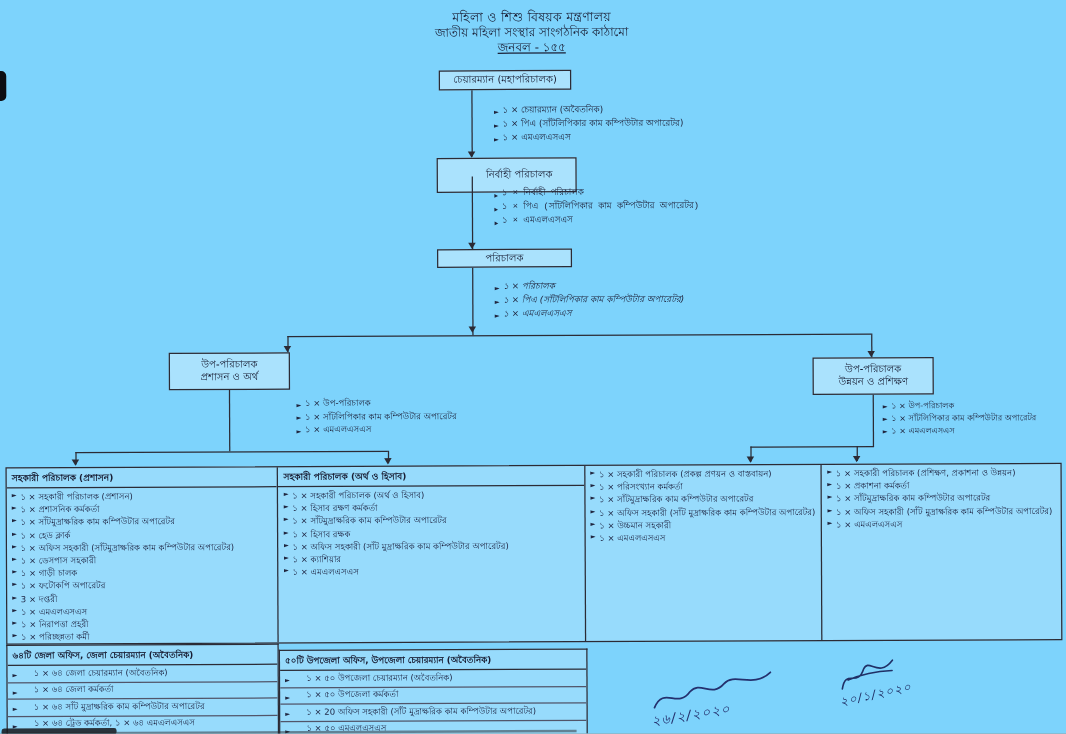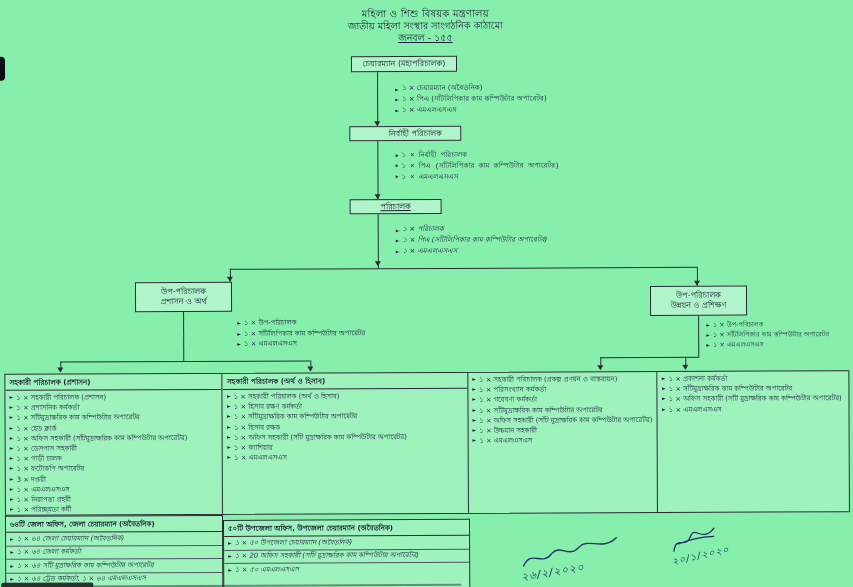--- a/index.html
+++ b/index.html
@@ -1,20 +1,20 @@
 <!DOCTYPE html>
 <html><head>
 <meta charset="utf-8">
 <style>
   * { margin:0; padding:0; box-sizing:border-box; }
   html,body { background:#9a9a97; }
   body { font-family:"DejaVu Sans","Liberation Sans",sans-serif; }
   .page {
     position:relative; width:853px; height:587px; margin:0 auto;
-    background:#86efac; color:#1c2240; overflow:hidden;
+    background:#7dd3fc; color:#1c2240; overflow:hidden;
   }
   .sheet { position:absolute; inset:0; transform:rotate(-0.25deg); transform-origin:50% 50%; }
 
   .title { position:absolute; left:0; width:100%; text-align:center; color:#1b2138; }
   .t1 { top:6px;  font-size:10px; letter-spacing:.2px; }
   .t2 { top:19px; font-size:9.5px; }
   .t3 { top:31px; font-size:9.5px; text-decoration:underline; }
 
   .box {
     position:absolute; border:1px solid #2b2b35; background:rgba(255,255,255,.35);
@@ -23,21 +23,21 @@
   }
   .vline { position:absolute; width:1px; background:#2b2b35; }
   .hline { position:absolute; height:1px; background:#2b2b35; }
   .ah {
     position:absolute; width:0; height:0;
     border-left:3px solid transparent; border-right:3px solid transparent;
     border-top:5px solid #2b2b35;
   }
 
   .list { position:absolute; font-size:7px; line-height:1.55; color:#20263f; }
-  .list .li { display:flex; gap:3px; white-space:nowrap; align-items:center; }
+  .list .li { display:flex; gap:3px; white-space:nowrap; align-items:flex-end; }
   .bullet { font-size:5px; line-height:inherit; transform:translateY(1px); color:#20263f; }
 
   .org-table {
     position:absolute; left:4px; top:372px; width:845px; height:142px;
     display:flex; border:1px solid #2b2b35; background:rgba(255,255,255,.2);
   }
   .col { height:100%; overflow:hidden; border-right:1px solid #2b2b35; }
   .col:last-child { border-right:none; }
   .col-header {
     font-size:7.2px; font-weight:bold; color:#181d33;
@@ -49,22 +49,22 @@
   .sub {
     position:absolute; border:1px solid #2b2b35; border-bottom:none;
     background:rgba(255,255,255,.2); overflow:hidden;
   }
   .sub-header {
     font-size:7px; font-weight:bold; color:#181d33; padding:2px 3px 1px 4px;
     border-bottom:1px solid #2b2b35; white-space:nowrap;
   }
   .sub .rows { font-size:6.8px; line-height:1.4; }
   .sub .rows .li {
-    display:flex; gap:3px; padding:1.5px 2px 1.5px 4px;
-    border-bottom:1px solid #51556a; white-space:nowrap; align-items:flex-start;font-style:italic;
+    display:flex; gap:13px; padding:1.5px 2px 1.5px 4px;
+    border-bottom:1px solid #51556a; white-space:nowrap; align-items:flex-end;
   }
   .sub .rows .li:last-child { border-bottom:none; }
 
   .sig { position:absolute; color:#25316e; }
   .sig svg { display:block; }
   .sig-date { font-size:10.5px; font-style:italic; letter-spacing:1px; margin-top:-3px; }
   .sig1 { left:518px; top:541px; transform:rotate(-9deg); }
   .sig2 { left:668px; top:527px; transform:rotate(-12deg); color:#203066; }
   .sig2 .sig-date { font-size:9.5px; }
 
@@ -95,41 +95,41 @@
         <div class="li">
           <span class="bullet">►</span>
           <span>১ × পিএ (সাঁটলিপিকার কাম কম্পিউটার অপারেটর)</span>
         </div>
         <div class="li">
           <span class="bullet">►</span>
           <span>১ × এমএলএসএস</span>
         </div>
       </div>
 
-    <div class="box" style="left:350px;top:126px;width:112px;height:15px;padding-left:20px;">
+    <div class="box" style="left:350px;top:126px;width:112px;height:28px;padding-left:20px;">
       <span>নির্বাহী পরিচালক</span>
     </div>
     <div class="vline" style="left:378px;top:141px;height:58px;"></div>
     <div class="ah" style="left:375px;top:194px;"></div>
     <div class="list" style="left:396px;top:150px;font-family:Liberation Mono, monospace;">
         <div class="li">
           <span class="bullet">►</span>
           <span>১ × নির্বাহী পরিচালক</span>
         </div>
         <div class="li">
           <span class="bullet">►</span>
           <span>১ × পিএ (সাঁটলিপিকার কাম কম্পিউটার অপারেটর)</span>
         </div>
         <div class="li">
           <span class="bullet">►</span>
           <span>১ × এমএলএসএস</span>
         </div>
       </div>
 
-    <div class="box" style="left:350px;top:199px;width:92px;height:15px;text-decoration:underline;">
+    <div class="box" style="left:350px;top:199px;width:108px;height:15px;">
       <span>পরিচালক</span>
     </div>
     <div class="vline" style="left:378px;top:214px;height:54px;"></div>
     <div class="ah" style="left:375px;top:261px;"></div>
     <div class="list" style="left:396px;top:224px;font-style:italic;">
         <div class="li">
           <span class="bullet">►</span>
           <span>১ × পরিচালক</span>
         </div>
         <div class="li">
@@ -292,42 +292,42 @@
             <div class="li">
               <span class="bullet">►</span>
               <span>১ × সহকারী পরিচালক (প্রকল্প প্রণয়ন ও বাস্তবায়ন)</span>
             </div>
             <div class="li">
               <span class="bullet">►</span>
               <span>১ × পরিসংখ্যান কর্মকর্তা</span>
             </div>
             <div class="li">
               <span class="bullet">►</span>
-              <span>১ × গবেষণা কর্মকর্তা</span>
-            </div>
-            <div class="li">
-              <span class="bullet">►</span>
               <span>১ × সাঁটমুদ্রাক্ষরিক কাম কম্পিউটার অপারেটর</span>
             </div>
             <div class="li">
               <span class="bullet">►</span>
               <span>১ × অফিস সহকারী (সাঁট মুদ্রাক্ষরিক কাম কম্পিউটার অপারেটর)</span>
             </div>
             <div class="li">
               <span class="bullet">►</span>
               <span>১ × উচ্চমান সহকারী</span>
             </div>
             <div class="li">
               <span class="bullet">►</span>
               <span>১ × এমএলএসএস</span>
             </div>
           </div>
       </div>
       <div class="col" style="width:191px;">
         <div class="col-body">
+            <div class="li">
+              <span class="bullet">►</span>
+              <span>১ × সহকারী পরিচালক (প্রশিক্ষণ, প্রকাশনা ও উন্নয়ন)</span>
+            </div>
             <div class="li">
               <span class="bullet">►</span>
               <span>১ × প্রকাশনা কর্মকর্তা</span>
             </div>
             <div class="li">
               <span class="bullet">►</span>
               <span>১ × সাঁটমুদ্রাক্ষরিক কাম কম্পিউটার অপারেটর</span>
             </div>
             <div class="li">
               <span class="bullet">►</span>
@@ -362,20 +362,24 @@
           </div>
         </div>
     </div>
 
     <div class="sub" style="left:222px;top:519px;width:247px;height:68px;">
       <div class="sub-header">৫০টি উপজেলা অফিস, উপজেলা চেয়ারম্যান (অবৈতনিক)</div>
       <div class="rows">
           <div class="li">
             <span class="bullet">►</span>
             <span>১ × ৫০ উপজেলা চেয়ারম্যান (অবৈতনিক)</span>
+          </div>
+          <div class="li">
+            <span class="bullet">►</span>
+            <span>১ × ৫০ উপজেলা কর্মকর্তা</span>
           </div>
           <div class="li">
             <span class="bullet">►</span>
             <span>১ × 20 অফিস সহকারী (সাঁট মুদ্রাক্ষরিক কাম কম্পিউটার অপারেটর)</span>
           </div>
           <div class="li">
             <span class="bullet">►</span>
             <span>১ × ৫০ এমএলএসএস</span>
           </div>
         </div>

